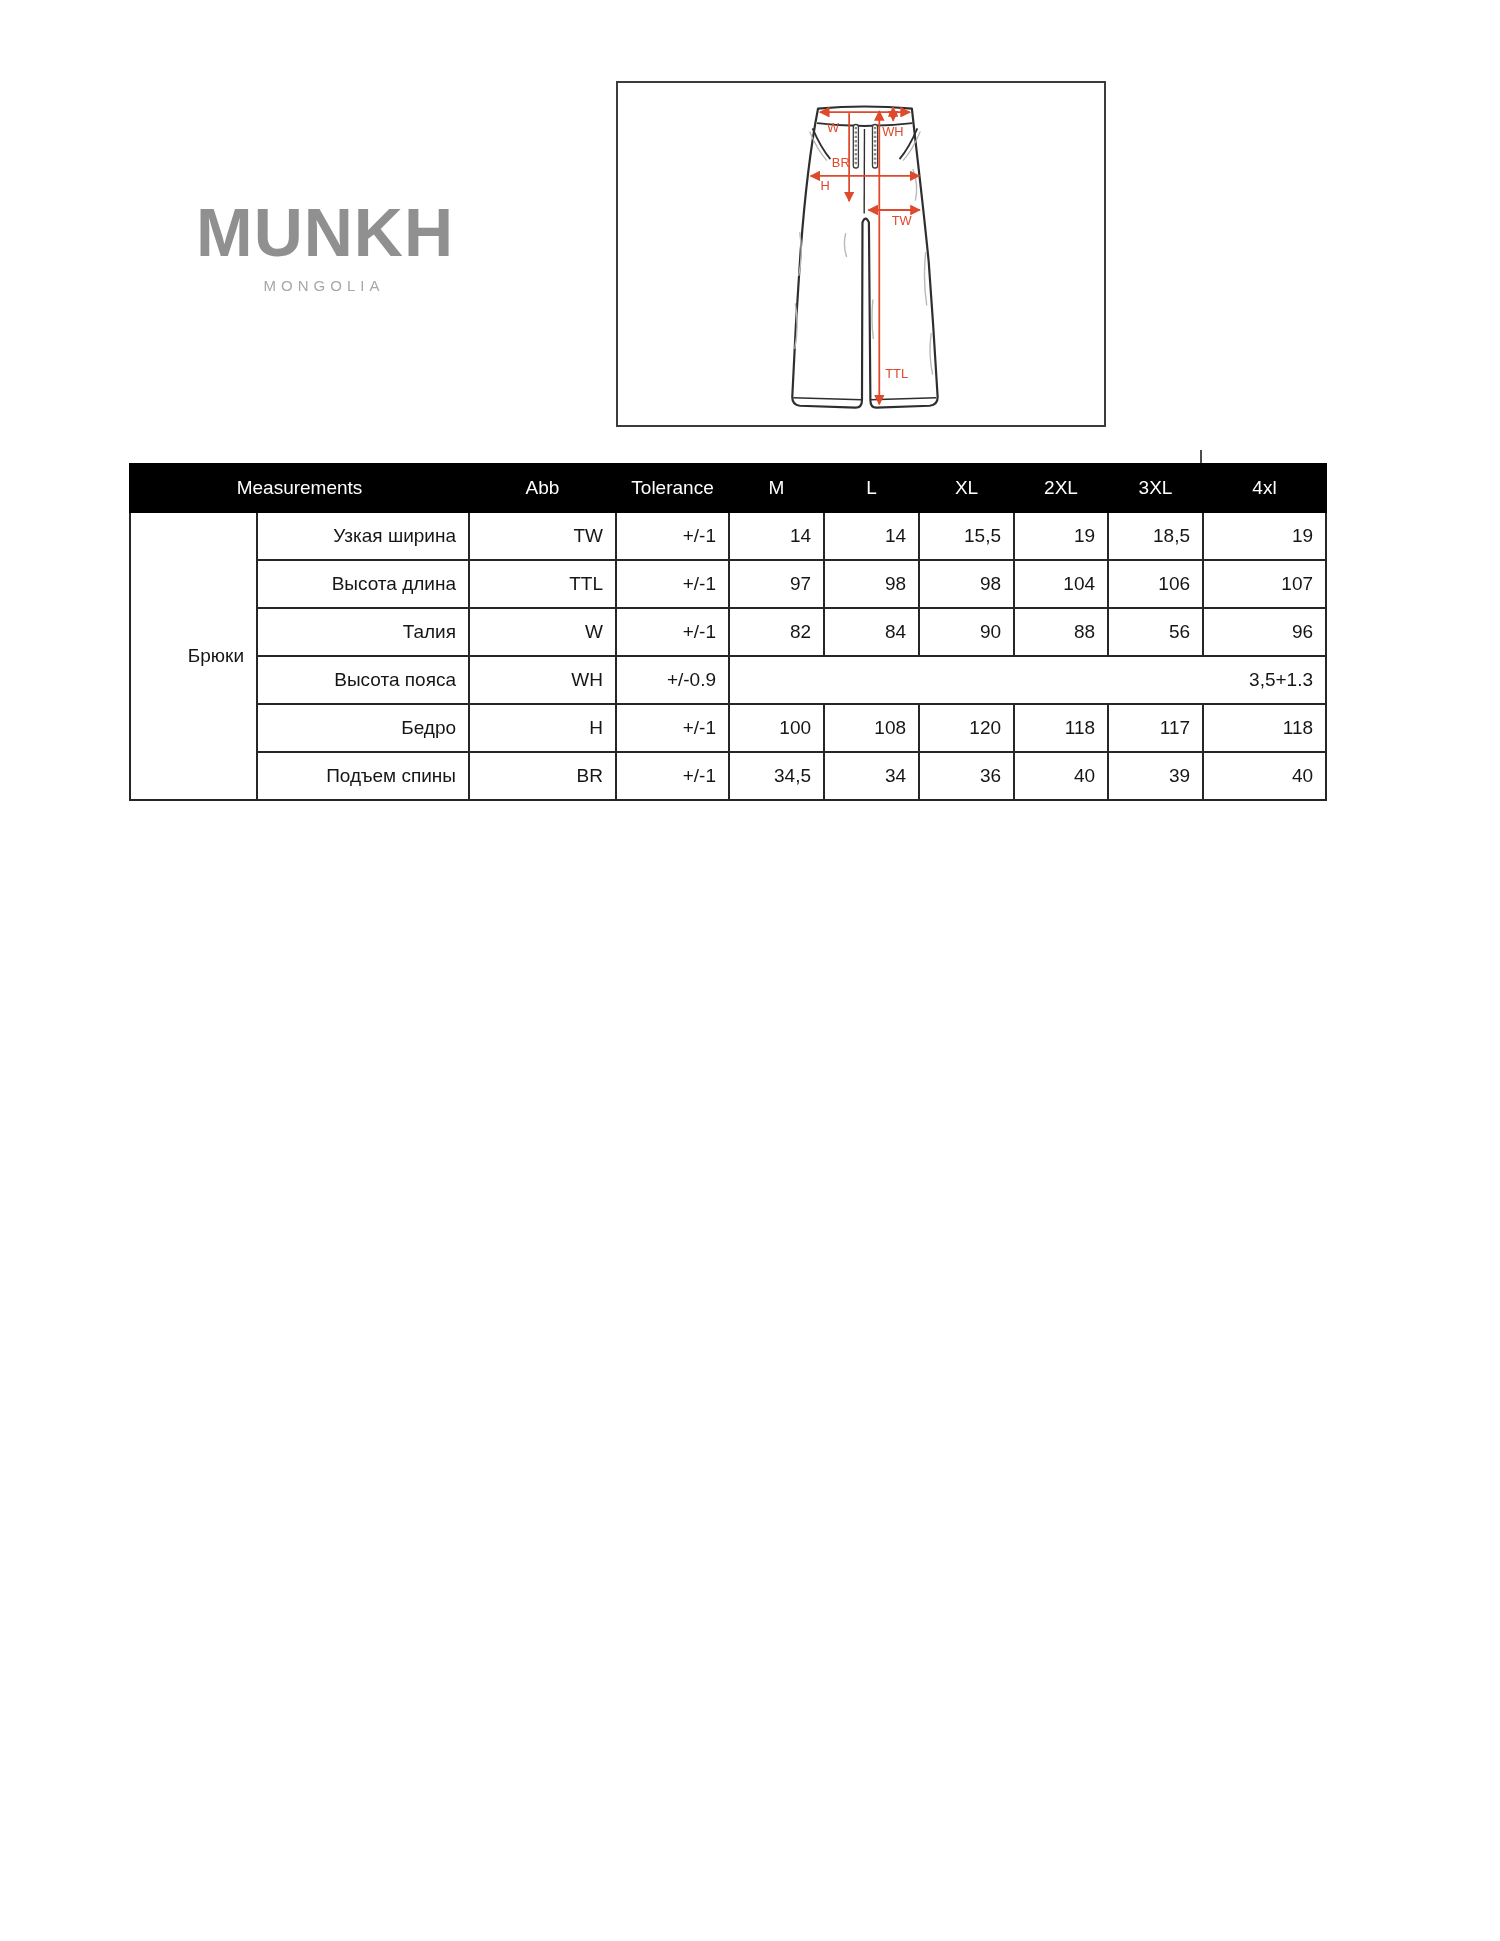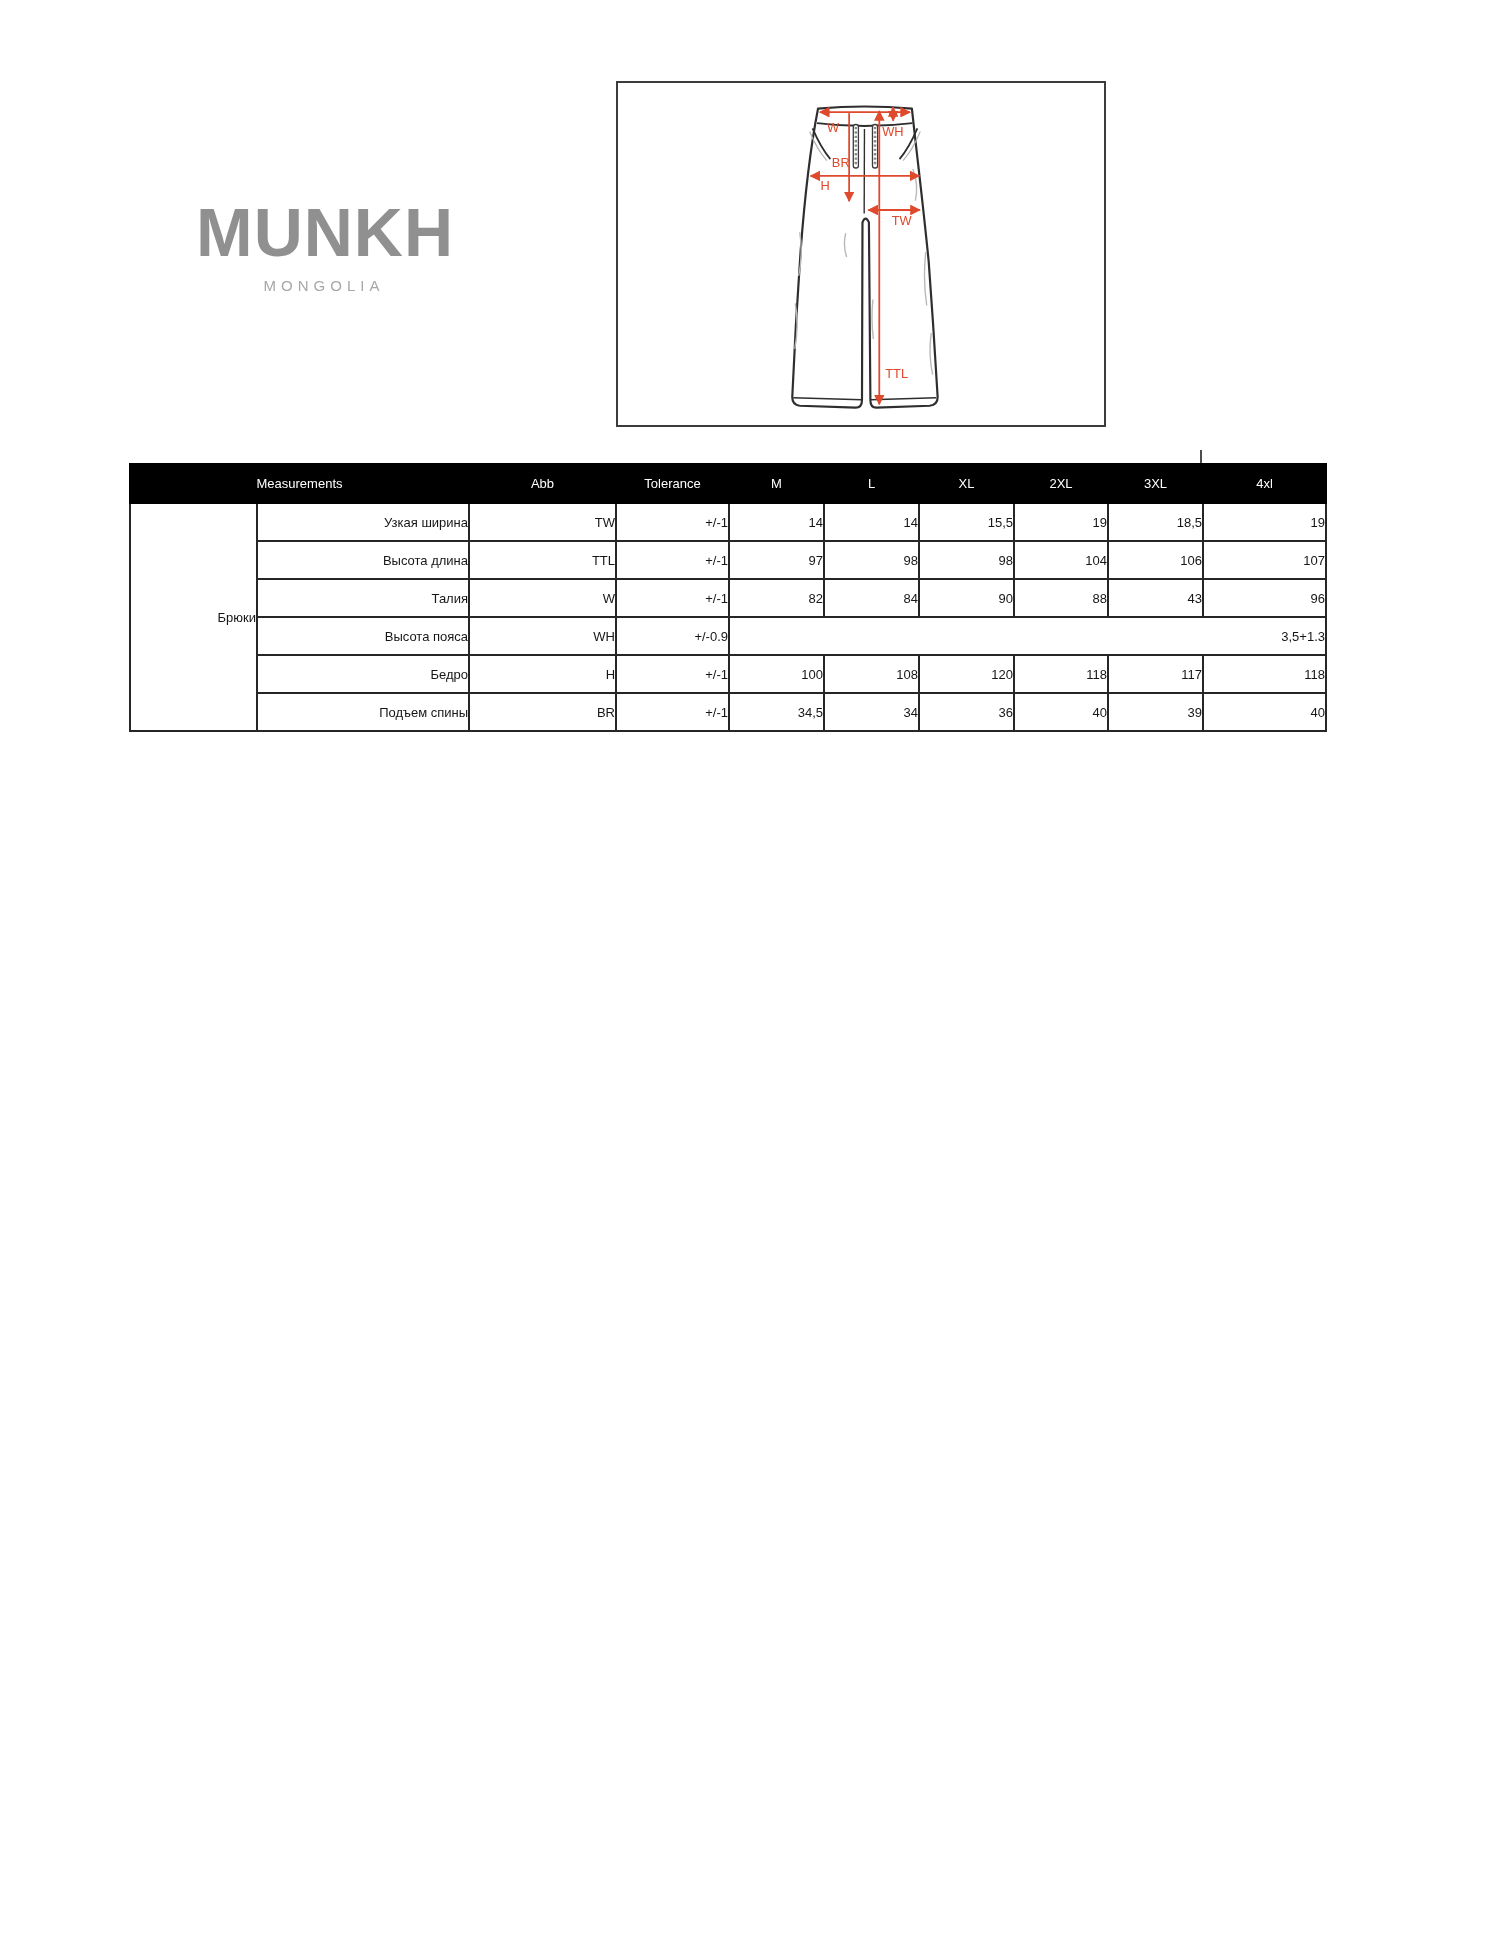--- a/index.html
+++ b/index.html
@@ -12,21 +12,21 @@
   .logo-sub{margin-top:10px;font-size:15px;line-height:21px;color:#a7a7a7;letter-spacing:5px;font-weight:normal;}
 
   
   .diagram-box{position:absolute;left:616px;top:81px;width:490px;height:346px;
                border:2px solid #3c3c3c;box-sizing:border-box;background:#ffffff;}
   .diagram-box svg{display:block;width:100%;height:100%;}
 
   
   .meas-wrap{position:absolute;left:129px;top:463px;}
   table.meas{border-collapse:collapse;table-layout:fixed;width:1196px;}
-  table.meas th,table.meas td{font-size:13px;color:#161616;padding:0;overflow:hidden;white-space:nowrap;margin-top:44px;}
+  table.meas th,table.meas td{font-size:19px;color:#161616;padding:12px;overflow:hidden;white-space:nowrap;margin-top:44px;}
   table.meas td{border:2px solid #262626;text-align:right;vertical-align:middle;}
   table.meas thead tr{height:39px;}
   table.meas tbody tr{height:38px;}
   table.meas th{background:#000000;color:#ffffff;font-weight:normal;border:2px solid #000000;
                 text-align:center;vertical-align:middle;}
   th.h-meas{text-align:left;padding-left:13px;}
   th.h-size-last{text-align:left;padding-left:8px;}
   td.c-group{text-align:center;}
   td.c-label{text-align:left;padding-left:5px;}
   td.c-val-last{text-align:left;padding-left:8px;}
@@ -163,21 +163,21 @@
           <td class="c-val-last">107</td>
         </tr>
         <tr>
           <td class="c-label">Талия</td>
           <td>W</td>
           <td>+/-1</td>
           <td>82</td>
           <td>84</td>
           <td>90</td>
           <td>88</td>
-          <td>43</td>
+          <td>56</td>
           <td class="c-val-last">96</td>
         </tr>
         <tr>
           <td class="c-label">Высота пояса</td>
           <td>WH</td>
           <td>+/-0.9</td>
           <td class="c-merged" colspan="6">3,5+1.3</td>
         </tr>
         <tr>
           <td class="c-label">Бедро</td>

